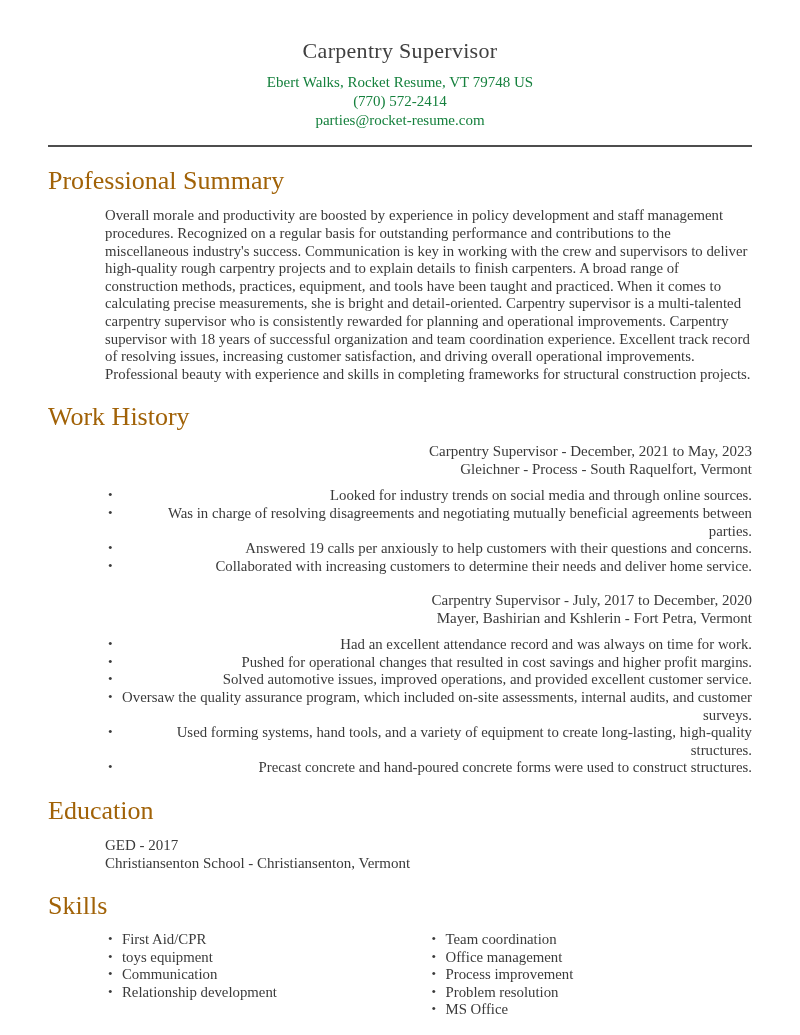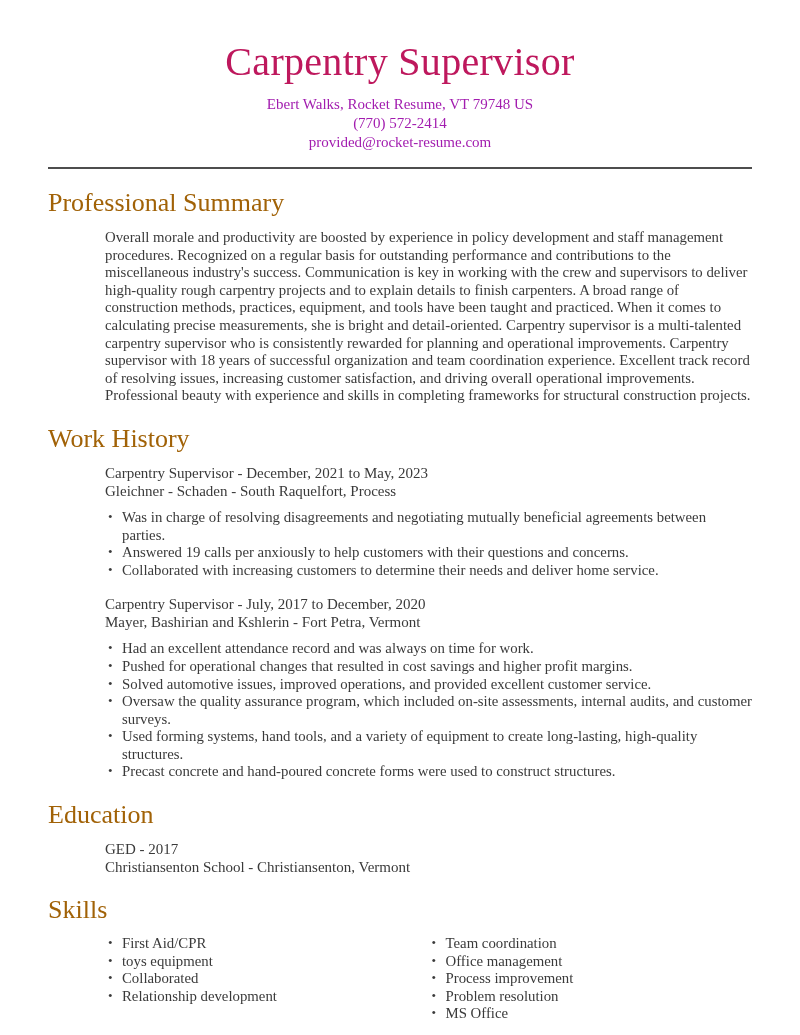--- a/index.html
+++ b/index.html
@@ -13,31 +13,31 @@
     width: 800px;
     min-height: 1035px;
     margin: 0 auto;
     background: #ffffff;
     padding: 38px 48px 12px 48px;
   }
 
   
   .resume-header { text-align: center; }
   .resume-title {
-    font-size: 40px;
+    font-size: 22px;
     font-weight: 400;
-    color: #be185d;
+    color: #404040;
     line-height: 1.2;
     letter-spacing: 0.3px;
     margin-bottom: 9px;
   }
   .contact-line {
     font-size: 15px;
     line-height: 19px;
-    color: #a21caf;
+    color: #15803d;
   }
 
   
   .divider {
     border: none;
     border-top: 2px solid #4d4d4d;
     margin-top: 15px;
   }
 
   
@@ -51,21 +51,21 @@
   }
   .section-content { margin-left: 57px; }
 
   .summary-text {
     font-size: 14.8px;
     line-height: 17.6px;
     margin-top: 12px;
   }
 
   
-  .job { margin-bottom: 16px; }
+  .job { margin-bottom: 16px; text-align: right; }
   .job:last-child { margin-bottom: 0; }
   .job-title-line, .job-company-line,
   .edu-degree-line, .edu-school-line {
     font-size: 15px;
     line-height: 18px;
   }
 
   
   ul.bullets { list-style: none; margin-top: 9px; }
   ul.bullets li {
@@ -89,40 +89,41 @@
 </style>
 </head>
 <body>
 
 <div class="page">
 
   <header class="resume-header">
     <h1 class="resume-title">Carpentry Supervisor</h1>
     <div class="contact-line">Ebert Walks, Rocket Resume, VT 79748 US</div>
     <div class="contact-line">(770) 572-2414</div>
-    <div class="contact-line">provided@rocket-resume.com</div>
+    <div class="contact-line">parties@rocket-resume.com</div>
   </header>
 
   <hr class="divider">
 
   <section class="section-summary">
     <h2 class="section-heading">Professional Summary</h2>
     <div class="section-content">
       <p class="summary-text">Overall morale and productivity are boosted by experience in policy development and staff management procedures. Recognized on a regular basis for outstanding performance and contributions to the miscellaneous industry's success. Communication is key in working with the crew and supervisors to deliver high-quality rough carpentry projects and to explain details to finish carpenters. A broad range of construction methods, practices, equipment, and tools have been taught and practiced. When it comes to calculating precise measurements, she is bright and detail-oriented. Carpentry supervisor is a multi-talented carpentry supervisor who is consistently rewarded for planning and operational improvements. Carpentry supervisor with 18 years of successful organization and team coordination experience. Excellent track record of resolving issues, increasing customer satisfaction, and driving overall operational improvements. Professional beauty with experience and skills in completing frameworks for structural construction projects.</p>
     </div>
   </section>
 
   <section class="section-work">
     <h2 class="section-heading">Work History</h2>
     <div class="section-content">
 
       <div class="job">
         <div class="job-title-line">Carpentry Supervisor - December, 2021 to May, 2023</div>
-        <div class="job-company-line">Gleichner - Schaden - South Raquelfort, Process</div>
+        <div class="job-company-line">Gleichner - Process - South Raquelfort, Vermont</div>
         <ul class="bullets">
+          <li>Looked for industry trends on social media and through online sources.</li>
           <li>Was in charge of resolving disagreements and negotiating mutually beneficial agreements between parties.</li>
           <li>Answered 19 calls per anxiously to help customers with their questions and concerns.</li>
           <li>Collaborated with increasing customers to determine their needs and deliver home service.</li>
         </ul>
       </div>
 
       <div class="job">
         <div class="job-title-line">Carpentry Supervisor - July, 2017 to December, 2020</div>
         <div class="job-company-line">Mayer, Bashirian and Kshlerin - Fort Petra, Vermont</div>
         <ul class="bullets">
@@ -146,21 +147,21 @@
     </div>
   </section>
 
   <section class="section-skills">
     <h2 class="section-heading">Skills</h2>
     <div class="section-content">
       <div class="skills-cols">
         <ul class="bullets">
           <li>First Aid/CPR</li>
           <li>toys equipment</li>
-          <li>Collaborated</li>
+          <li>Communication</li>
           <li>Relationship development</li>
         </ul>
         <ul class="bullets">
           <li>Team coordination</li>
           <li>Office management</li>
           <li>Process improvement</li>
           <li>Problem resolution</li>
           <li>MS Office</li>
         </ul>
       </div>

